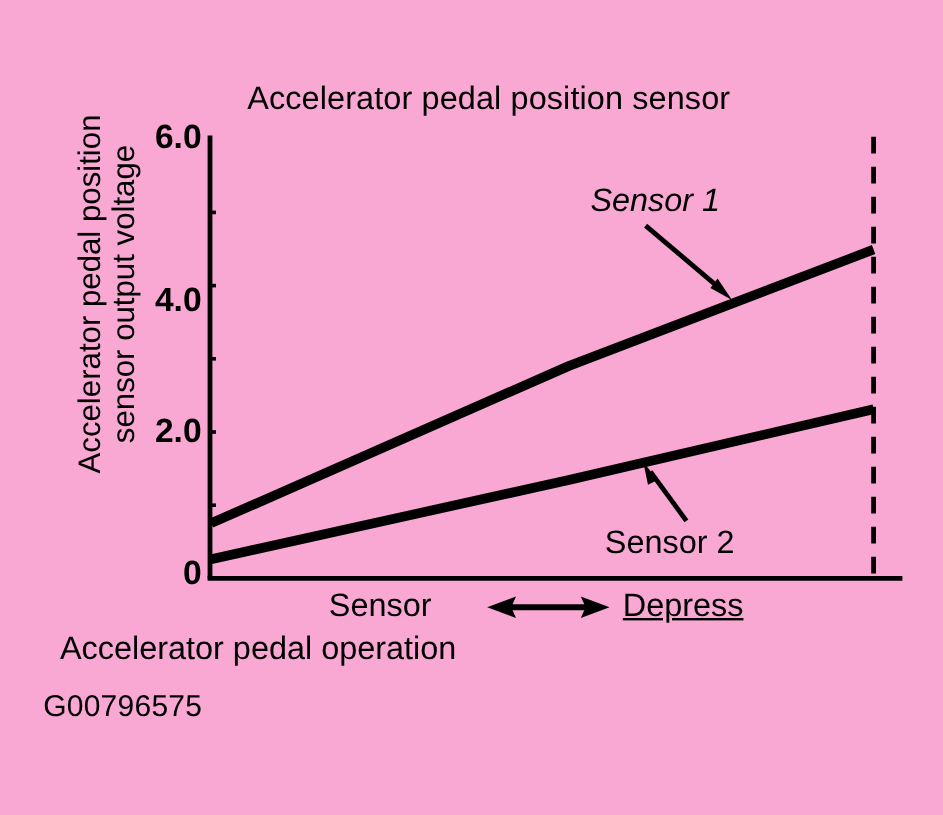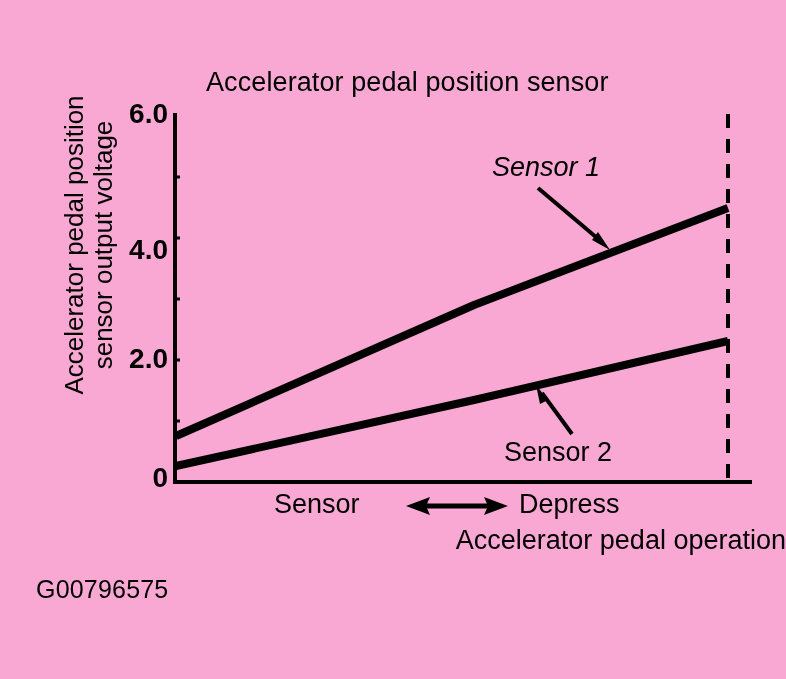--- a/index.html
+++ b/index.html
@@ -85,29 +85,30 @@
     top: 489px;
     font-size: 27px;
     white-space: nowrap;
   }
   #x-depress {
     position: absolute;
     left: 519px;
     top: 489px;
     font-size: 27px;
     white-space: nowrap;
+    text-decoration: underline;
   }
   #x-axis-title {
     position: absolute;
     left: 0;
     top: 525px;
     width: 786px;
     padding-left: 50px;
     box-sizing: border-box;
-    text-align: right;
+    text-align: left;
     font-size: 27px;
     white-space: nowrap;
   }
 
   
   #figure-code {
     position: absolute;
     left: 36px;
     top: 575px;
     font-size: 25px;

